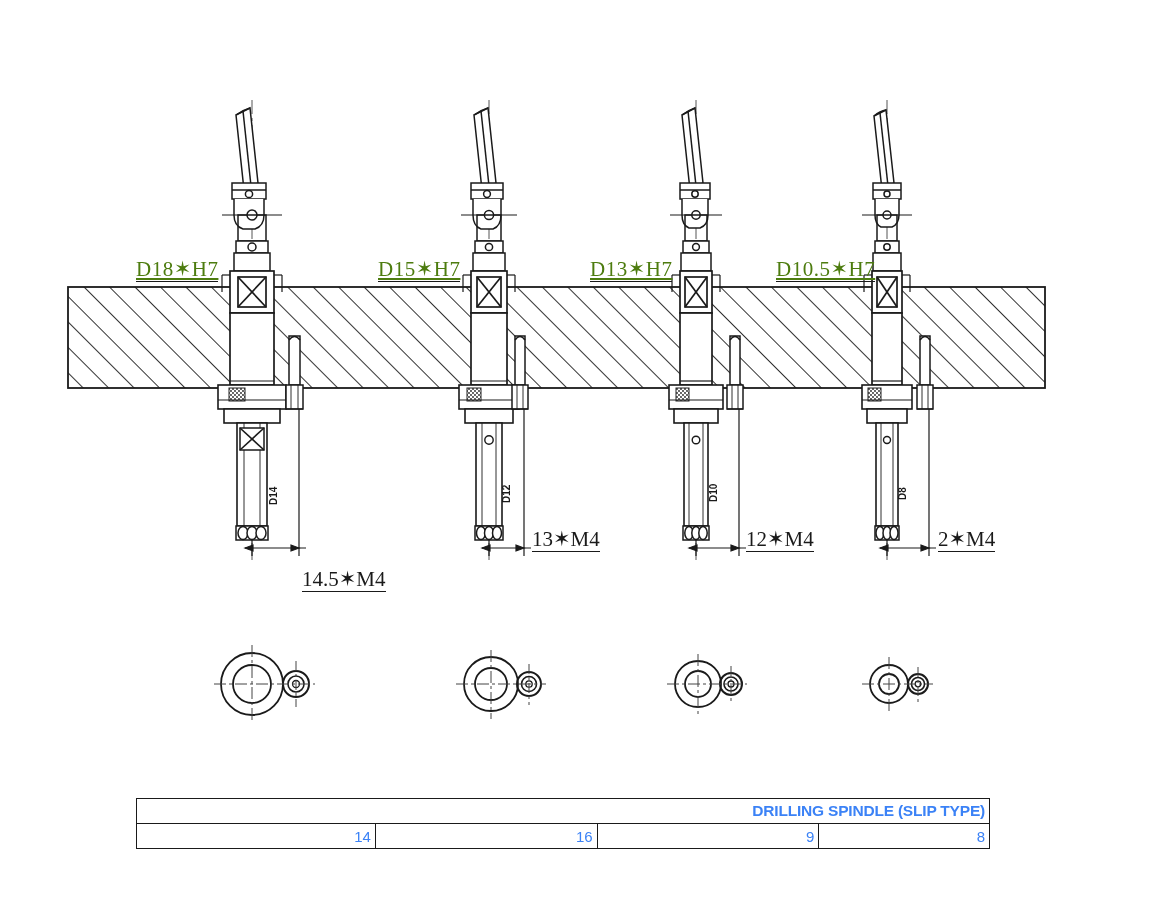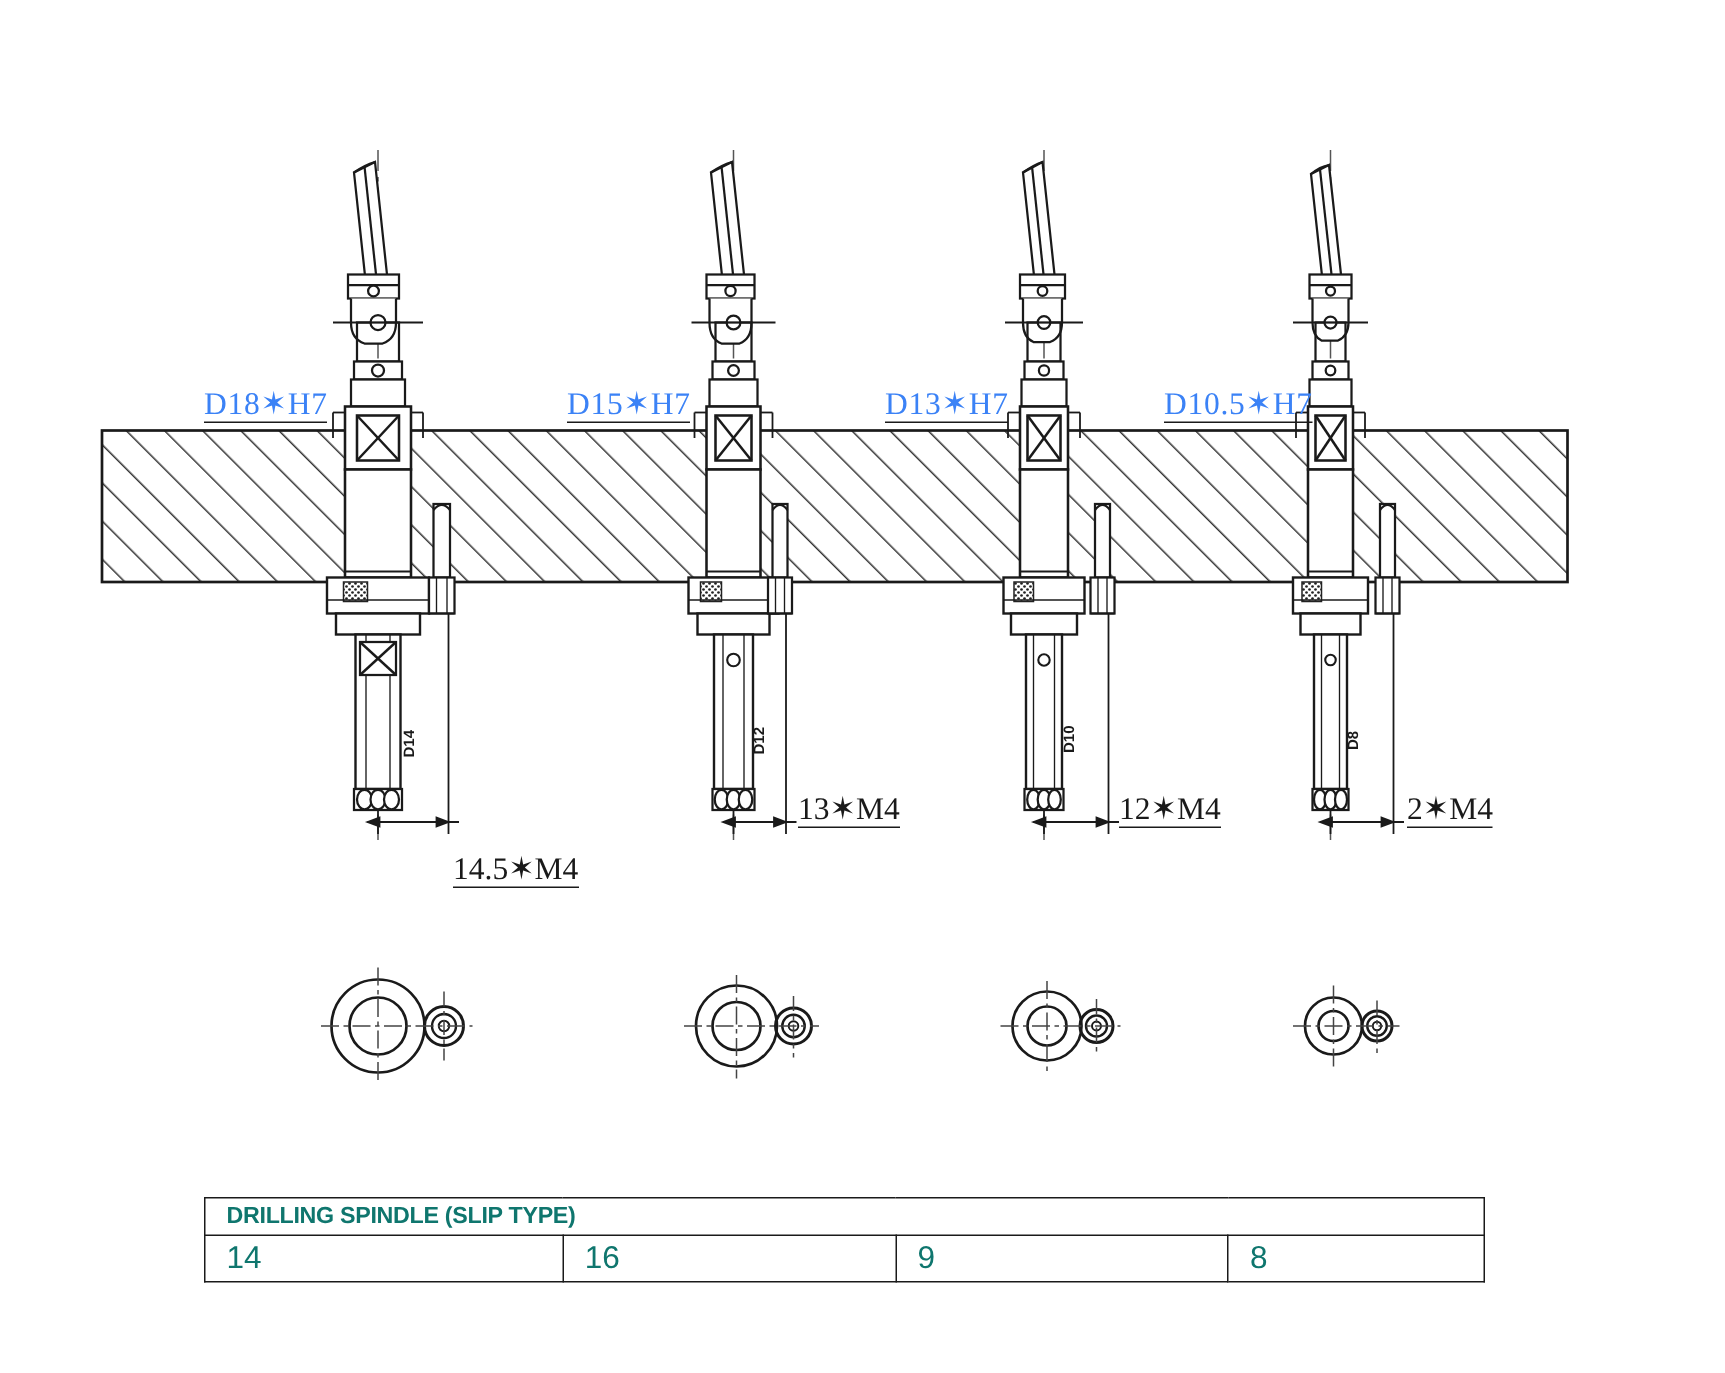--- a/index.html
+++ b/index.html
@@ -18,26 +18,27 @@
   svg.drawing {
     position: absolute;
     left: 0; top: 0;
     width: 1150px;
     height: 915px;
   }
   .bore-label {
     position: absolute;
     font-family: "Liberation Serif", serif;
     font-size: 21px;
-    color: #3b82f6;
+    color: #4d7c0f;
     letter-spacing: 0.5px;
     white-space: nowrap;
     border-bottom: 1.6px solid #1a1a1a;
     padding-bottom: 1px;
     line-height: 1.05;
+    text-decoration: underline;
   }
   .dim-label {
     position: absolute;
     font-family: "Liberation Serif", serif;
     font-size: 21px;
     color: #1a1a1a;
     white-space: nowrap;
     border-bottom: 1.6px solid #1a1a1a;
     padding-bottom: 1px;
     line-height: 1.05;
@@ -57,33 +58,33 @@
   #spec-table {
     position: absolute;
     left: 136px;
     top: 798px;
     width: 854px;
     border-collapse: collapse;
     background: #fff;
   }
   #spec-table td {
     border: 1.6px solid #1a1a1a;
-    text-align: left;
+    text-align: right;
     font-family: "Liberation Sans", sans-serif;
-    color: #0f766e;
-    padding: 3px 14px;
+    color: #3b82f6;
+    padding: 3px 4px;
   }
   #spec-table td.hdr {
     font-size: 15.5px;
     font-weight: 700;
     height: 25px;
     letter-spacing: -0.2px;
   }
   #spec-table td.val {
-    font-size: 21px;
+    font-size: 15px;
     font-weight: 400;
     height: 25px;
   }
 </style>
 </head>
 <body>
 
 <div id="canvas">
 
   <svg class="drawing" viewBox="0 0 1150 915" xmlns="http://www.w3.org/2000/svg">

